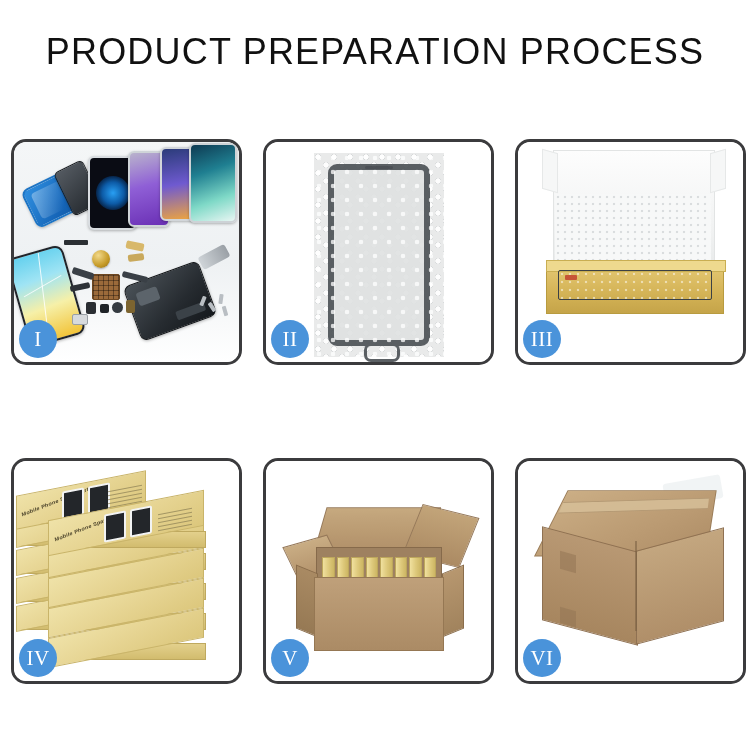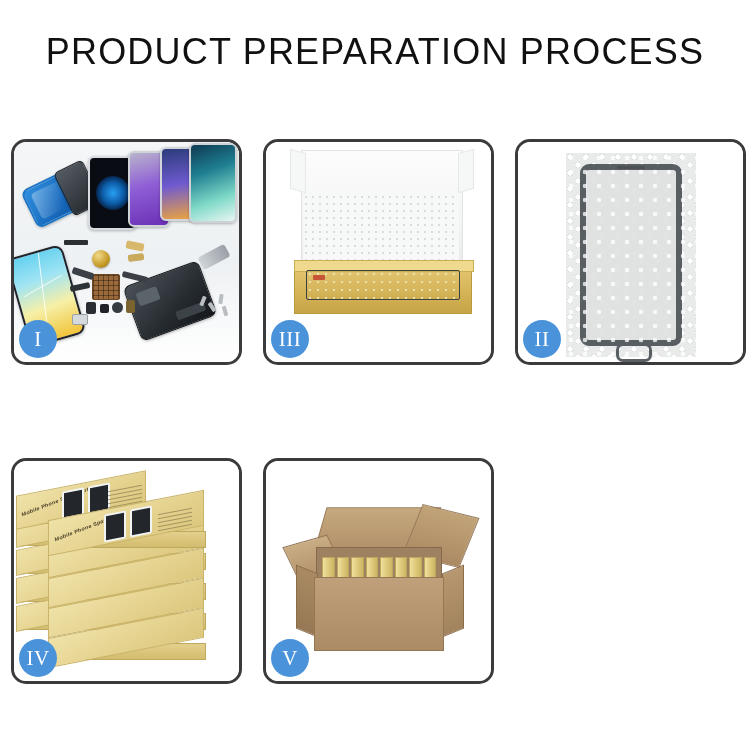--- a/index.html
+++ b/index.html
@@ -427,40 +427,40 @@
         <div class="screws">
           <span></span>
             <span></span>
             <span></span>
             <span></span>
         </div>
       </div>
       <div class="badge">I</div>
     </div>
 
+    <div class="panel p2">
+      <div class="stage">
+        <div class="wrapbg">
+          <div class="screen2"></div>
+          <div class="bubgloss"></div>
+        </div>
+      </div>
+      <div class="badge">II</div>
+    </div>
+
     <div class="panel p3">
       <div class="stage">
         <div class="lid3"></div>
         <div class="foam3"></div>
         <div class="tray3"></div>
         <div class="item3"></div>
       </div>
       <div class="badge">III</div>
     </div>
 
-    <div class="panel p2">
-      <div class="stage">
-        <div class="wrapbg">
-          <div class="screen2"></div>
-          <div class="bubgloss"></div>
-        </div>
-      </div>
-      <div class="badge">II</div>
-    </div>
-
     <div class="panel p4">
       <div class="stage">
         <div class="stack">
 
           <div class="bx" style="left:0px;top:36px;width:112px;height:26px;">
             <div class="side" style="top:18px;"></div>
               <div class="top"></div>
           </div>
           <div class="bx" style="left:0px;top:64px;width:112px;height:26px;">
             <div class="side" style="top:18px;"></div>
@@ -550,15 +550,30 @@
           </div>
           <div class="c5-side"></div>
           <div class="c5-rside"></div>
           <div class="c5-front"></div>
           <div class="c5-flap-front"></div>
         </div>
       </div>
       <div class="badge">V</div>
     </div>
 
+    <div class="panel p6">
+      <div class="stage">
+        <div class="carton6">
+          <div class="c6-wrap"></div>
+          <div class="c6-top"></div>
+          <div class="c6-tape"></div>
+          <div class="c6-left"></div>
+          <div class="c6-right"></div>
+          <div class="c6-seam"></div>
+          <div class="c6-tab1"></div>
+          <div class="c6-tab2"></div>
+        </div>
+      </div>
+      <div class="badge">VI</div>
+    </div>
 
   </div>
 </div>
 
 </body></html>

